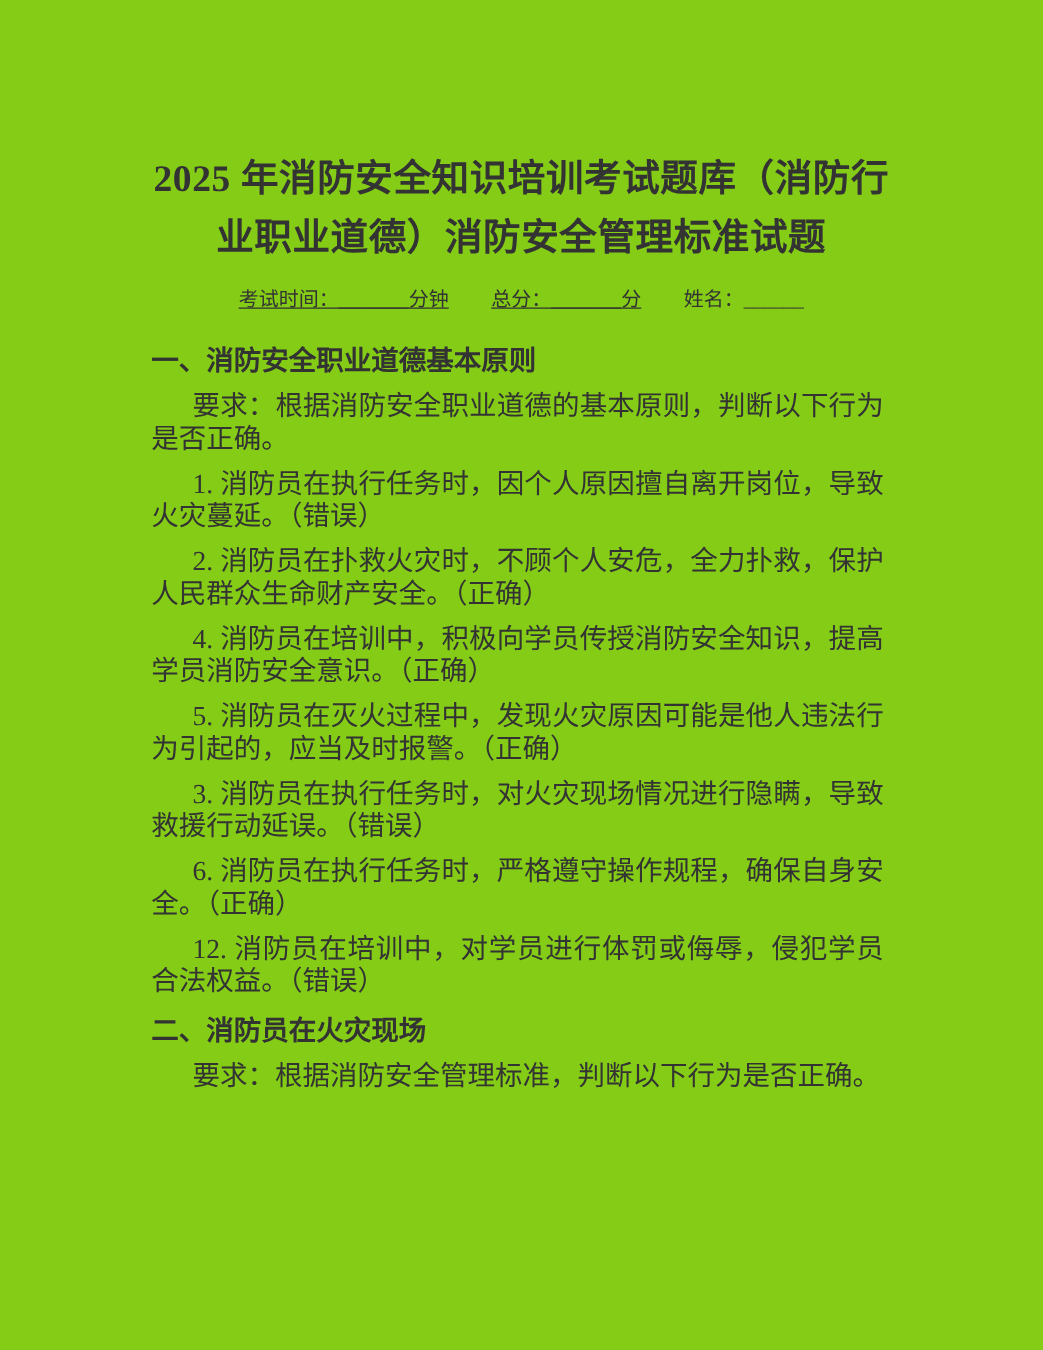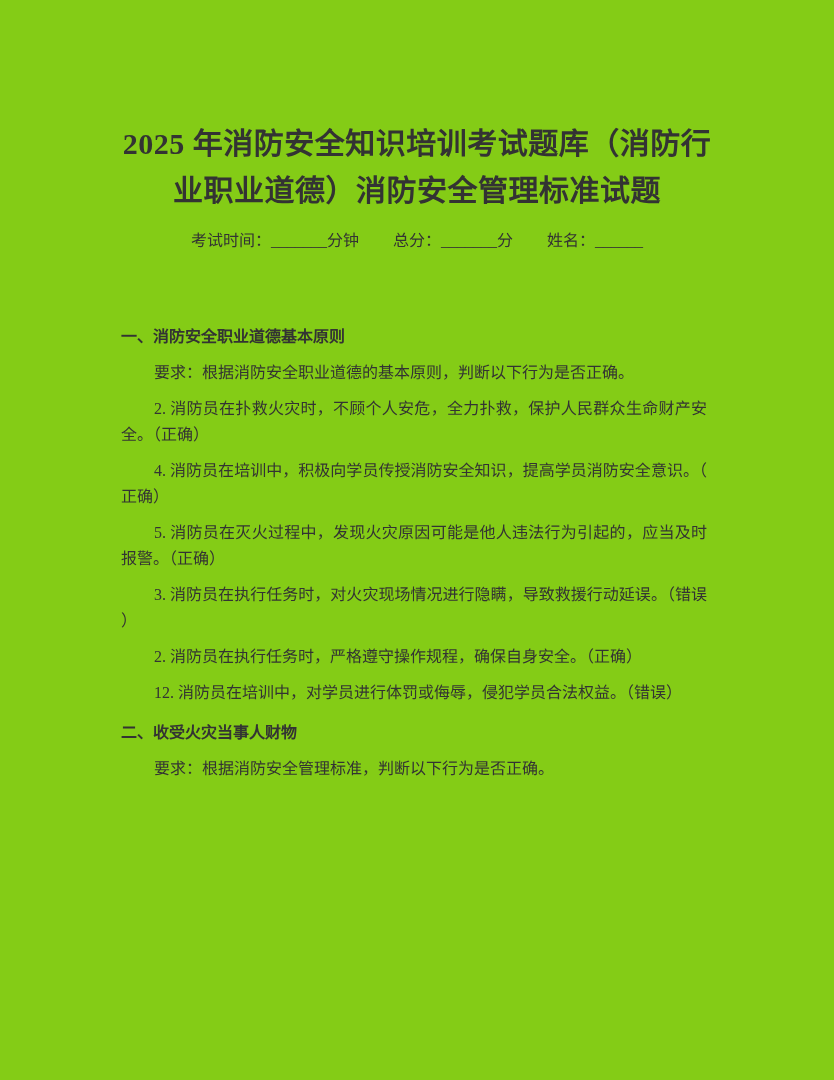--- a/index.html
+++ b/index.html
@@ -32,26 +32,27 @@
     text-align: center;
     font-size: 16px;
     line-height: 22px;
     white-space: nowrap;
   }
   .meta .meta-field {
     display: inline-block;
   }
   .meta .meta-gap {
     margin-right: 30px;
+    text-decoration: underline;
   }
   .content {
     width: 586px;
     margin-left: 121px;
-    margin-top: 72px;
-    font-size: 16px;
+    margin-top: 24px;
+    font-size: 22px;
     line-height: 26px;
     text-align: justify;
   }
   .section-heading {
     font-weight: bold;
     line-height: 26px;
     margin: 14px 0 10px 0;
     text-align: left;
   }
   .para {
@@ -74,26 +75,27 @@
     <span class="meta-field meta-gap">总分：_______分</span>
     <span class="meta-field">姓名：______</span>
   </div>
 
   <div class="content">
 
     <div class="section-heading">一、消防安全职业道德基本原则</div>
 
     <p class="para">要求：根据消防安全职业道德的基本原则，判断以下行为是否正确。</p>
 
+    <p class="para">1. 消防员在执行任务时，因个人原因擅自离开岗位，导致火灾蔓延。（错误）</p>
     <p class="para">2. 消防员在扑救火灾时，不顾个人安危，全力扑救，保护人民群众生命财产安全。（正确）</p>
     <p class="para">4. 消防员在培训中，积极向学员传授消防安全知识，提高学员消防安全意识。（正确）</p>
     <p class="para">5. 消防员在灭火过程中，发现火灾原因可能是他人违法行为引起的，应当及时报警。（正确）</p>
     <p class="para">3. 消防员在执行任务时，对火灾现场情况进行隐瞒，导致救援行动延误。（错误）</p>
-    <p class="para">2. 消防员在执行任务时，严格遵守操作规程，确保自身安全。（正确）</p>
+    <p class="para">6. 消防员在执行任务时，严格遵守操作规程，确保自身安全。（正确）</p>
     <p class="para">12. 消防员在培训中，对学员进行体罚或侮辱，侵犯学员合法权益。（错误）</p>
 
-    <div class="section-heading">二、收受火灾当事人财物</div>
+    <div class="section-heading">二、消防员在火灾现场</div>
 
     <p class="para">要求：根据消防安全管理标准，判断以下行为是否正确。</p>
 
   </div>
 
 </div>
 
 </body></html>

